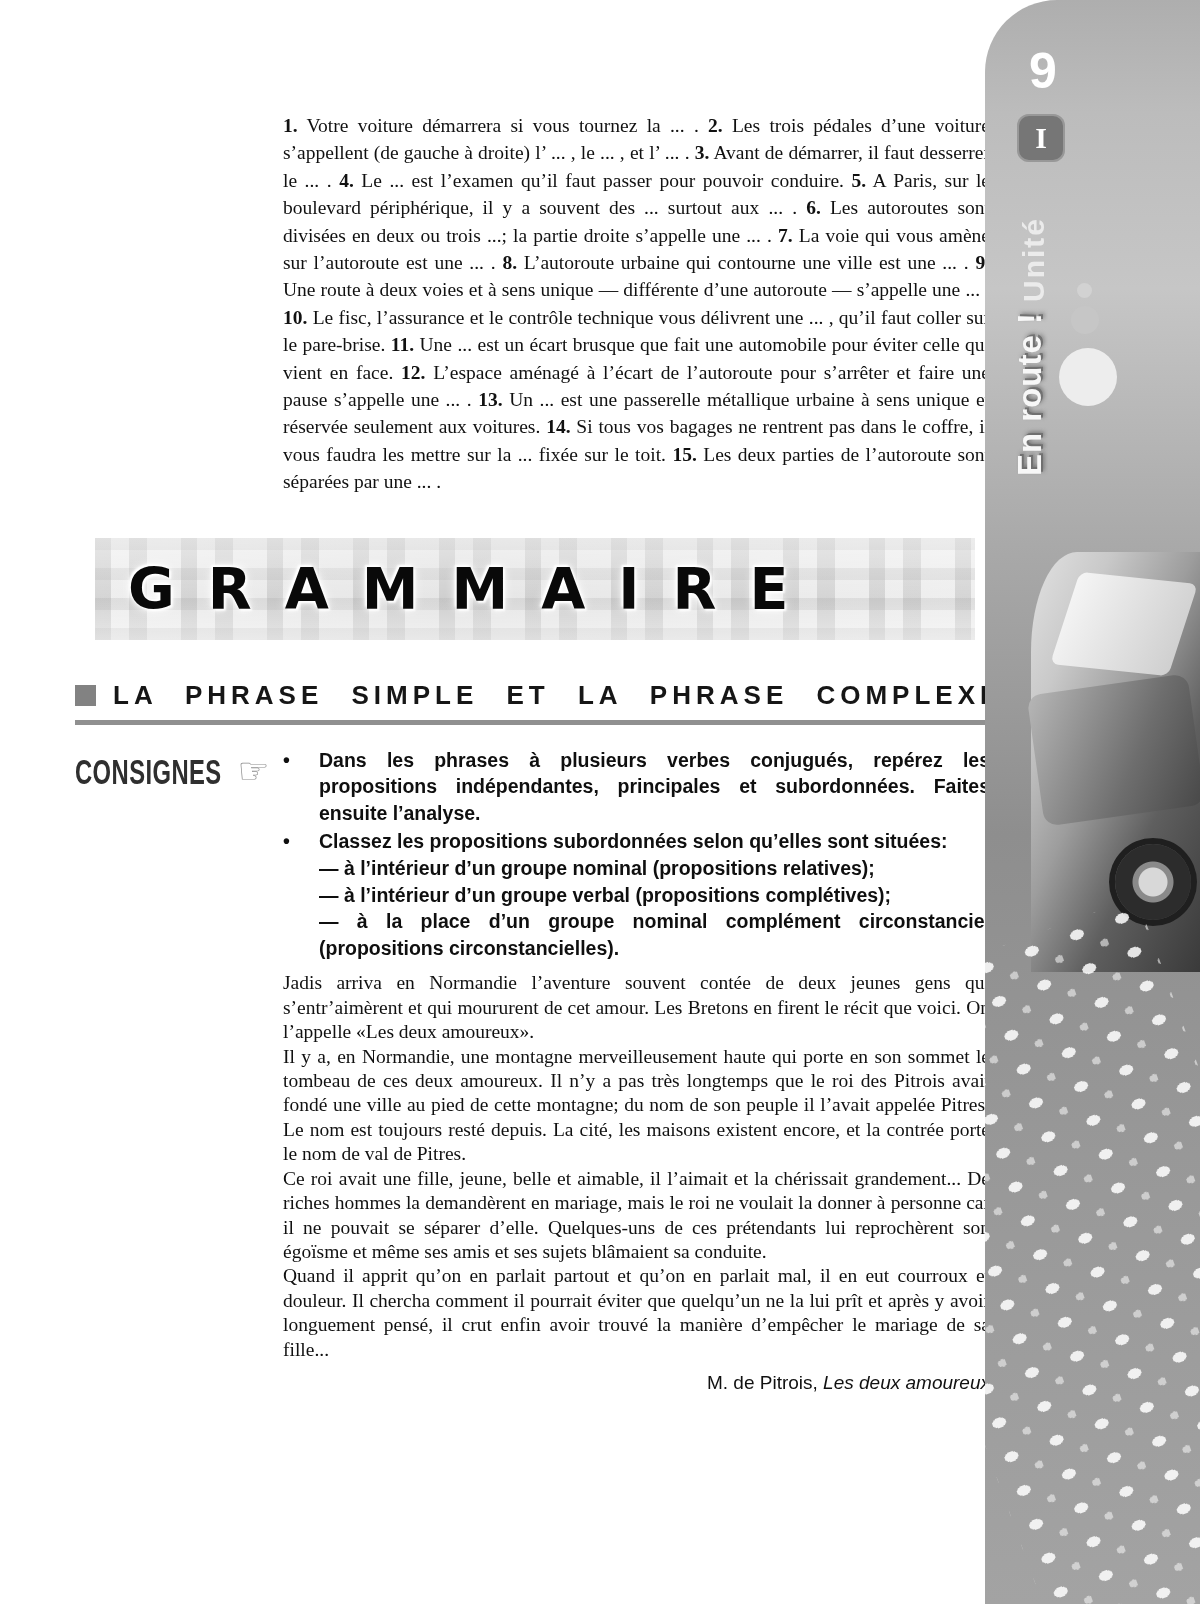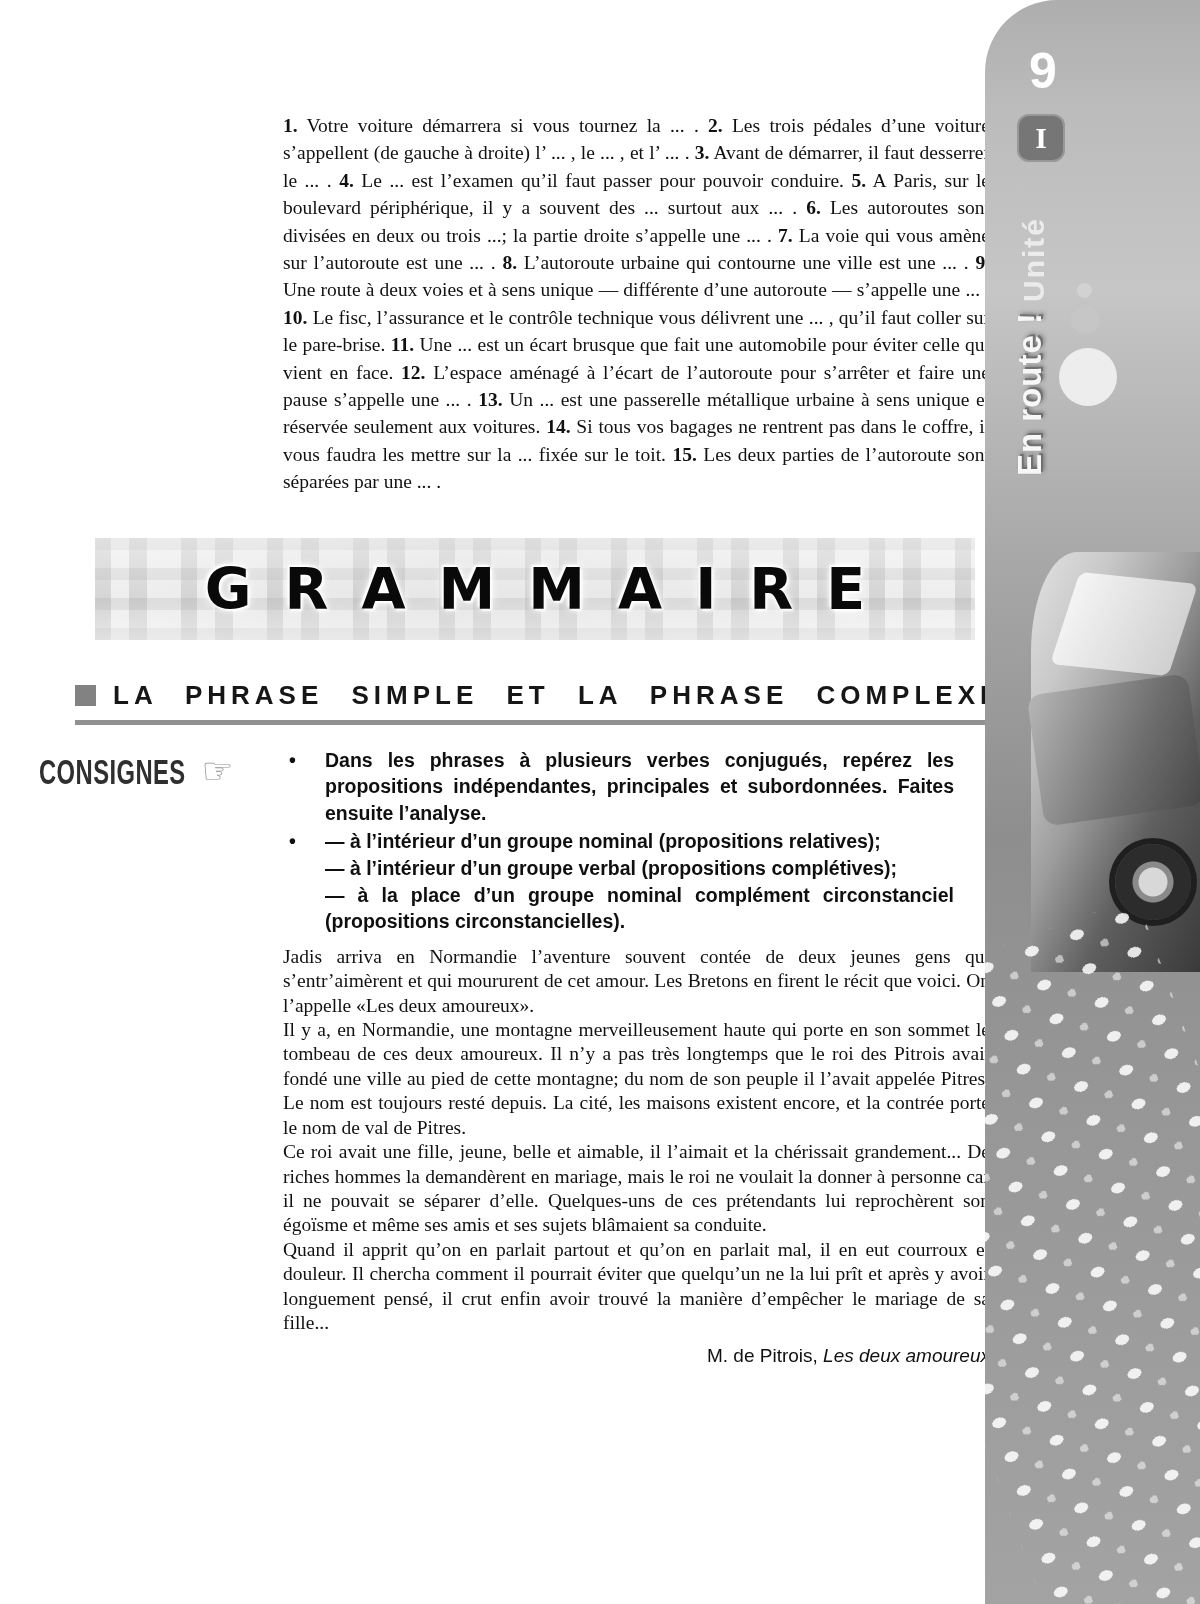--- a/index.html
+++ b/index.html
@@ -90,37 +90,37 @@
     background:
       repeating-linear-gradient(90deg, rgba(140,140,140,.30) 0 16px, rgba(255,255,255,0) 16px 34px, rgba(110,110,110,.22) 34px 52px, rgba(255,255,255,0) 52px 86px),
       repeating-linear-gradient(0deg, rgba(170,170,170,.28) 0 12px, rgba(255,255,255,0) 12px 30px),
       linear-gradient(90deg,#ececec,#e2e2e2 40%,#ececec);
   }
   .banner::before {
     content: ""; position: absolute; inset: 0;
     background: linear-gradient(0deg, rgba(255,255,255,.5), rgba(255,255,255,.12) 40%, rgba(255,255,255,.5));
   }
   .grammaire-title {
-    position: relative; z-index: 1; display: block; text-align: center;
+    position: relative; z-index: 1; display: block; text-align: left;
     line-height: 102px; white-space: nowrap;
     font-family: "DejaVu Sans", sans-serif; font-weight: 700;
     font-size: 57px; letter-spacing: 33px; padding-left: 33px; color: #090909;
     text-shadow: 0 0 6px #fff, 0 0 12px #fff, 2px 2px 2px #fff, -2px -2px 2px #fff;
   }
 
   .section-heading {
     margin: 40px 0 0 75px; width: 915px;
     display: flex; align-items: center; gap: 17px; white-space: nowrap;
     font-family: "Liberation Sans", sans-serif; font-weight: 700;
     font-size: 26px; letter-spacing: 5px; word-spacing: 16px; color: #161616;
   }
   .square { width: 21px; height: 21px; background: #828282; flex: 0 0 auto; }
   .heading-rule { margin: 9px 0 0 75px; width: 915px; height: 5px; background: #909090; }
 
-  .consignes-row { margin: 22px 0 0 39px; width: 915px; display: flex; gap: 42px; }
+  .consignes-row { margin: 22px 0 0 75px; width: 915px; display: flex; }
   .consignes { width: 208px; flex: 0 0 auto; padding-top: 3px; white-space: nowrap; }
   .consignes-label {
     display: inline-block;
     font-family: "Liberation Sans", sans-serif; font-weight: 700; font-size: 28px;
     color: #2f2f2f; letter-spacing: .5px;
     transform: scale(.85, 1.22); transform-origin: left top;
   }
   .hand-icon {
     font-family: "DejaVu Sans", sans-serif; font-size: 36px; color: #8f8f8f;
     vertical-align: -5px; margin-left: -14px;
@@ -169,20 +169,21 @@
     <div class="bullets" id="bullets">
         <div class="bullet-row">
           <span class="bullet-dot">•</span>
           <div class="bullet-body">
             <div class="bullet-text">Dans les phrases à plusieurs verbes conjugués, repérez les propositions indépendantes, principales et subordonnées. Faites ensuite l’analyse.</div>
           </div>
         </div>
         <div class="bullet-row">
           <span class="bullet-dot">•</span>
           <div class="bullet-body">
+            <div class="bullet-text">Classez les propositions subordonnées selon qu’elles sont situées:</div>
             <div class="bullet-sub">— à l’intérieur d’un groupe nominal (propositions relatives);</div>
             <div class="bullet-sub">— à l’intérieur d’un groupe verbal (propositions complétives);</div>
             <div class="bullet-sub">— à la place d’un groupe nominal complément circonstanciel (propositions circonstancielles).</div>
           </div>
         </div>
       </div>
   </div>
 
   <div class="passage" id="passage">
       <p>Jadis arriva en Normandie l’aventure souvent contée de deux jeunes gens qui s’entr’aimèrent et qui moururent de cet amour. Les Bretons en firent le récit que voici. On l’appelle «Les deux amoureux».</p>

